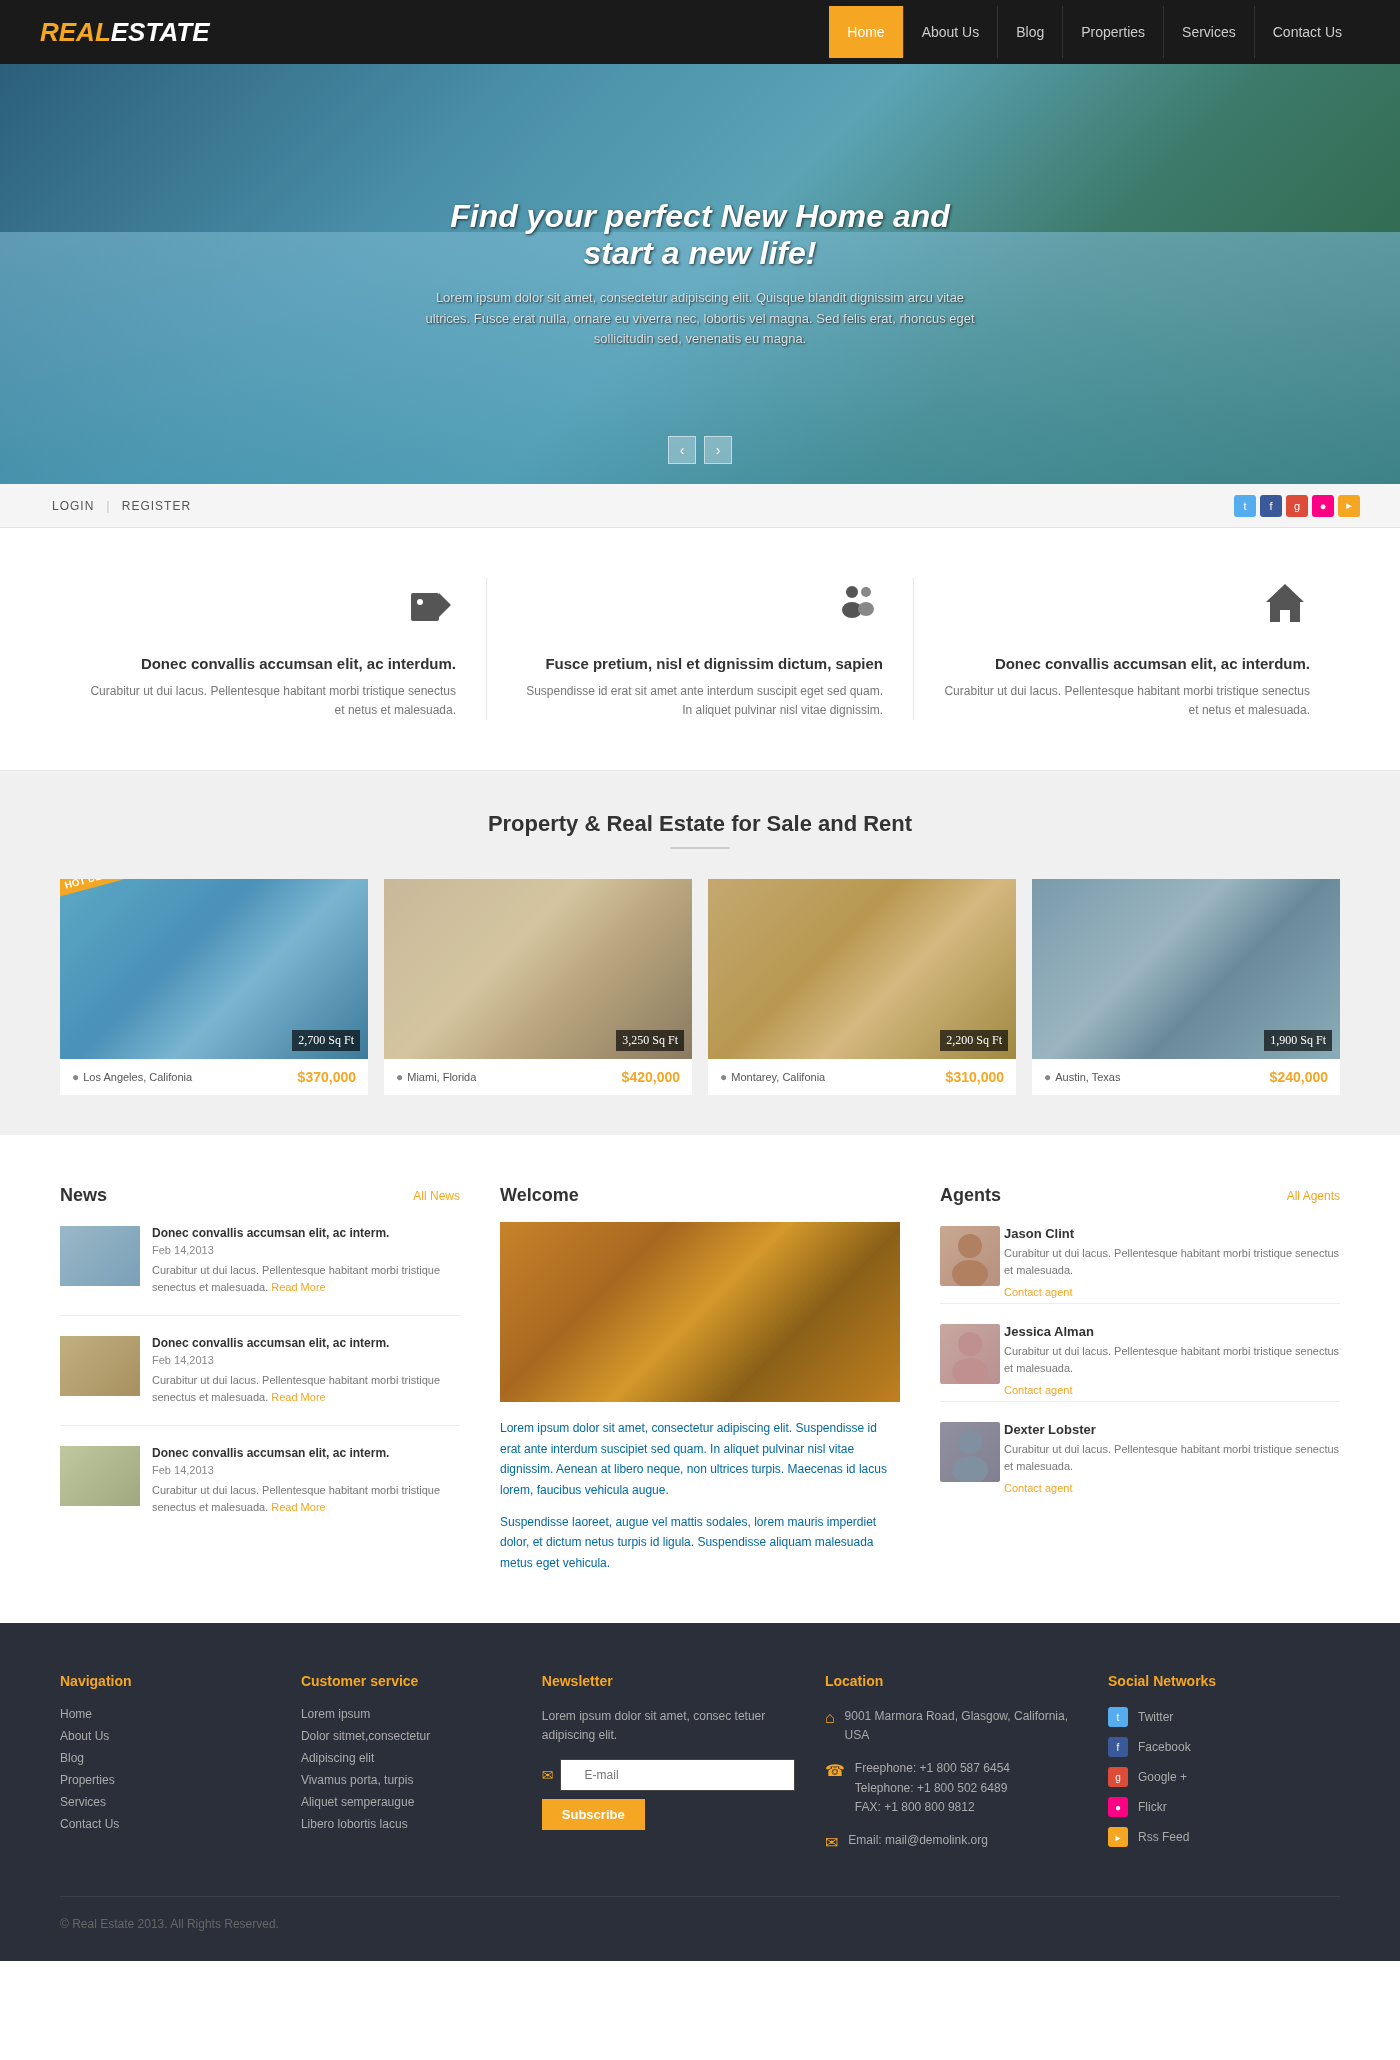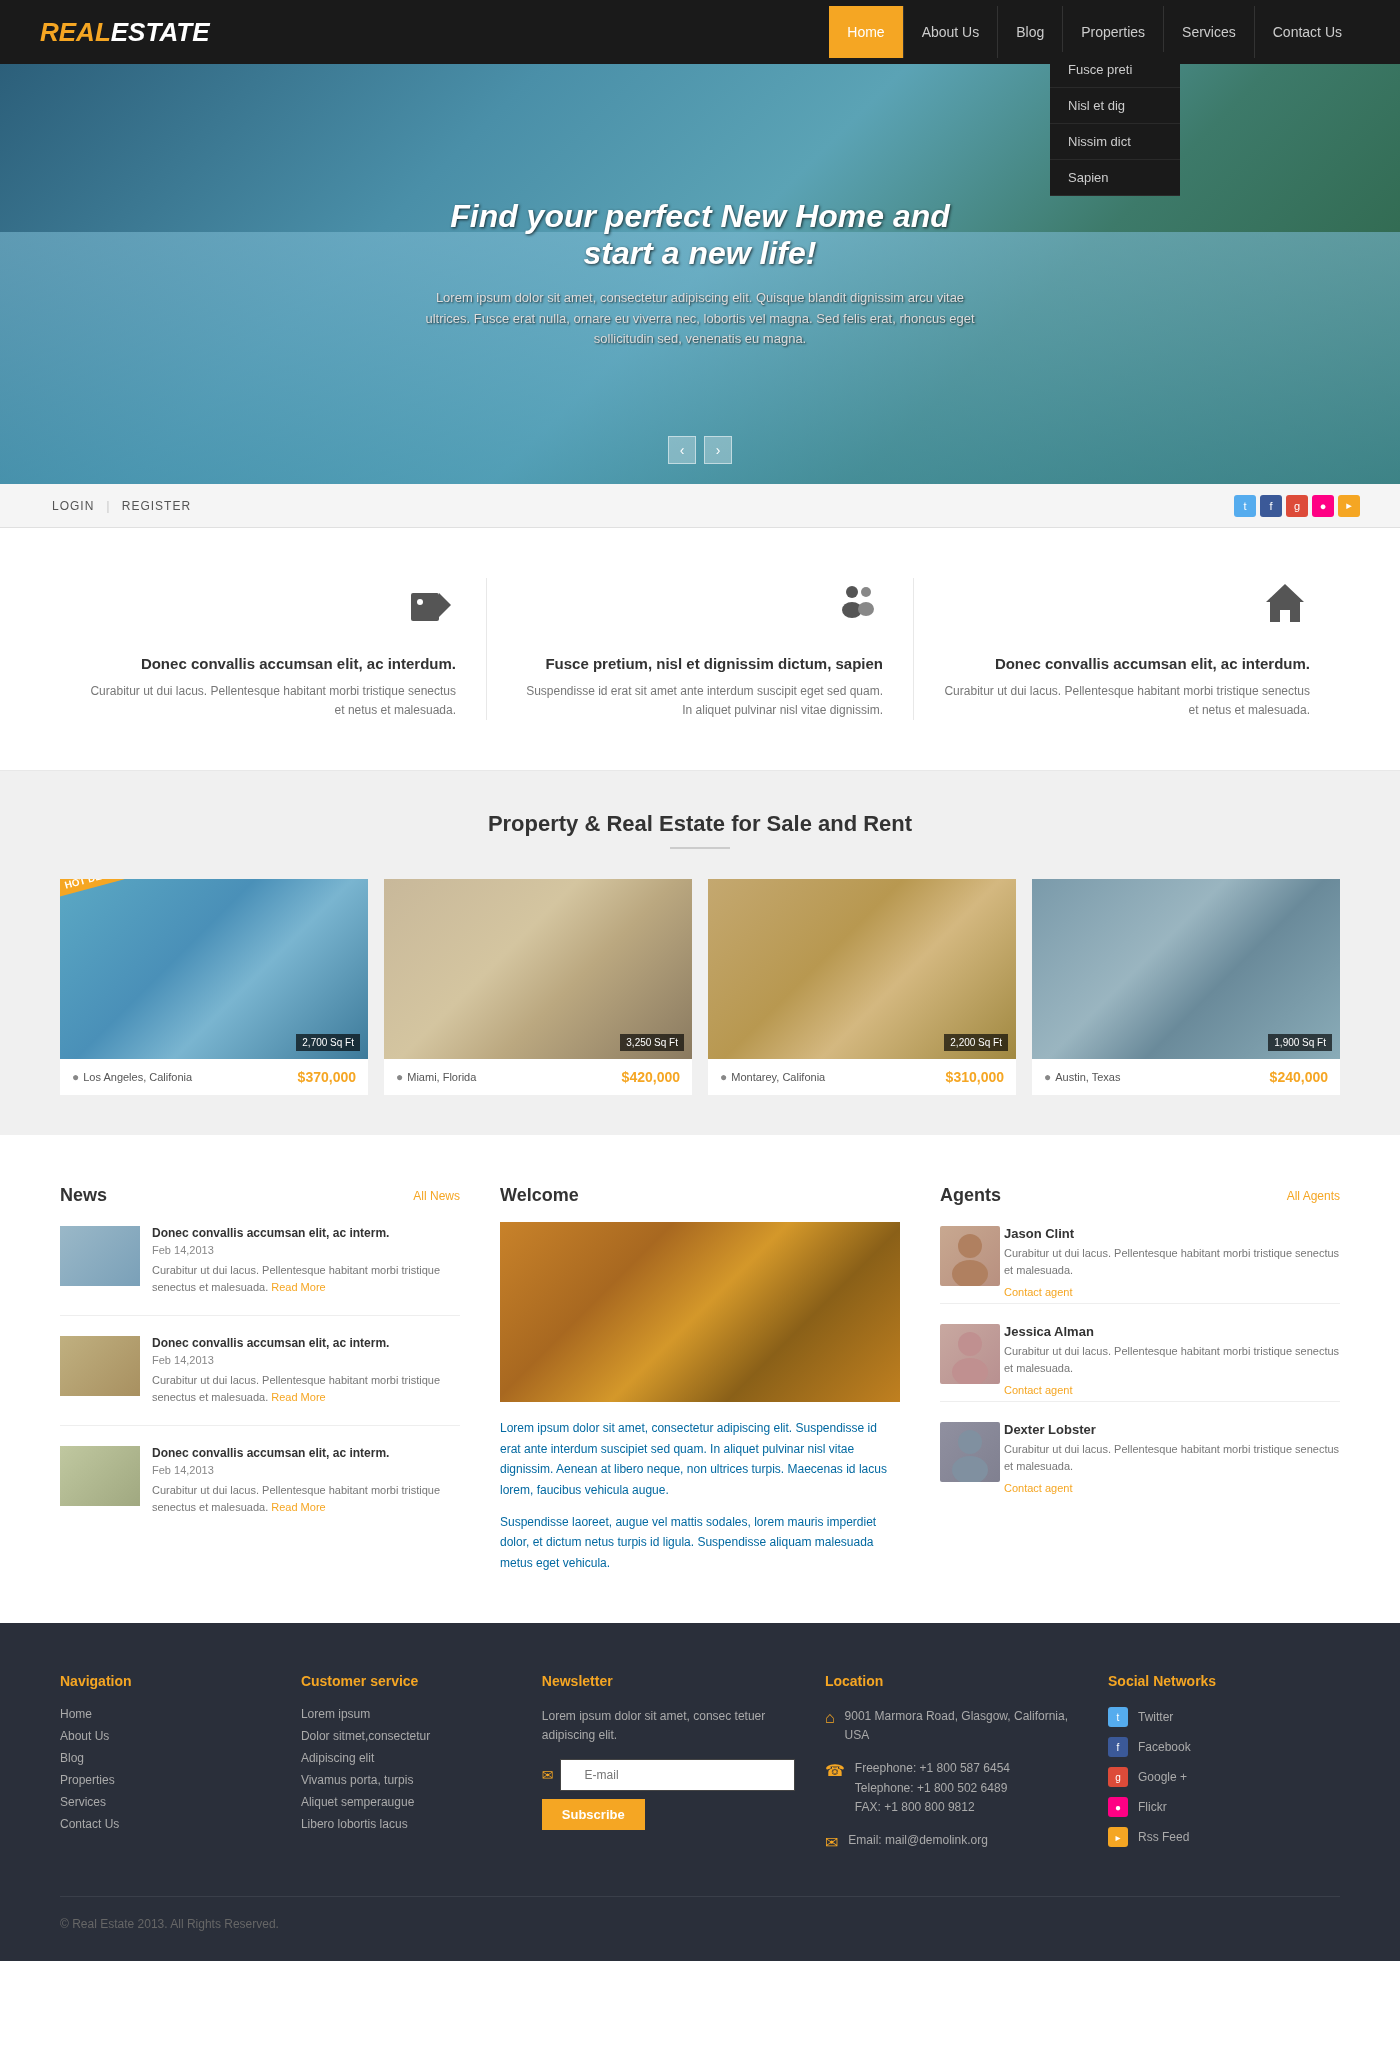--- a/index.html
+++ b/index.html
@@ -48,21 +48,21 @@
     .feature-text { font-size: 12px; color: #777; line-height: 1.6; }
 
     
     .properties-section { background: #f0f0f0; padding: 40px 60px; }
     .section-title { text-align: center; font-size: 22px; font-weight: bold; color: #333; margin-bottom: 30px; position: relative; }
     .section-title::after { content: ''; display: block; width: 60px; height: 2px; background: #ccc; margin: 10px auto 0; }
     .properties-grid { display: grid; grid-template-columns: repeat(4, 1fr); gap: 16px; }
     .property-card { background: #fff; overflow: hidden; }
     .property-img { width: 100%; height: 180px; position: relative; overflow: hidden; }
     .hot-deal-badge { position: absolute; top: 0; left: 0; background: #f5a623; color: #fff; font-size: 10px; font-weight: bold; padding: 4px 8px; transform: rotate(-15deg) translateX(-5px) translateY(-2px); transform-origin: top left; }
-    .sqft-badge { position: absolute; bottom: 8px; right: 8px; background: rgba(0,0,0,0.65); color: #fff; font-size: 10px; padding: 3px 6px; }
+    .sqft-badge { position: absolute; bottom: 8px; right: 8px; background: rgba(0,0,0,0.65); color: #fff; font-size: 12px; padding: 3px 6px; font-family: Liberation Serif, serif; }
     .property-info { padding: 10px 12px; display: flex; align-items: center; justify-content: space-between; }
     .property-location { color: #555; font-size: 11px; display: flex; align-items: center; gap: 4px; }
     .property-price { color: #f5a623; font-size: 14px; font-weight: bold; }
     .location-pin { color: #888; font-size: 12px; }
 
     
     .bottom-section { background: #fff; padding: 50px 60px; display: grid; grid-template-columns: 1fr 1fr 1fr; gap: 40px; }
 
     
     .news-header { display: flex; justify-content: space-between; align-items: center; margin-bottom: 20px; }
@@ -129,26 +129,20 @@
   </div>
   <nav class="nav">
     <div class="nav-item home-item">Home</div>
     <div class="nav-item">About Us</div>
     <div class="nav-item">Blog</div>
     <div class="nav-item">Properties</div>
     <div class="nav-item">Services</div>
     <div class="nav-item">Contact Us</div>
   </nav>
 
-  <div class="dropdown-container">
-    <div class="dropdown-item">Fusce preti</div>
-    <div class="dropdown-item">Nisl et dig</div>
-    <div class="dropdown-item">Nissim dict</div>
-    <div class="dropdown-item">Sapien</div>
-  </div>
 </header>
 
 <section class="hero">
   <div class="hero-bg"></div>
   <div class="hero-pool"></div>
   <div class="hero-content">
     <h1 class="hero-title">Find your perfect New Home and start a new life!</h1>
     <p class="hero-text">Lorem ipsum dolor sit amet, consectetur adipiscing elit. Quisque blandit dignissim arcu vitae ultrices. Fusce erat nulla, ornare eu viverra nec, lobortis vel magna. Sed felis erat, rhoncus eget sollicitudin sed, venenatis eu magna.</p>
   </div>
   <div class="hero-arrows">

